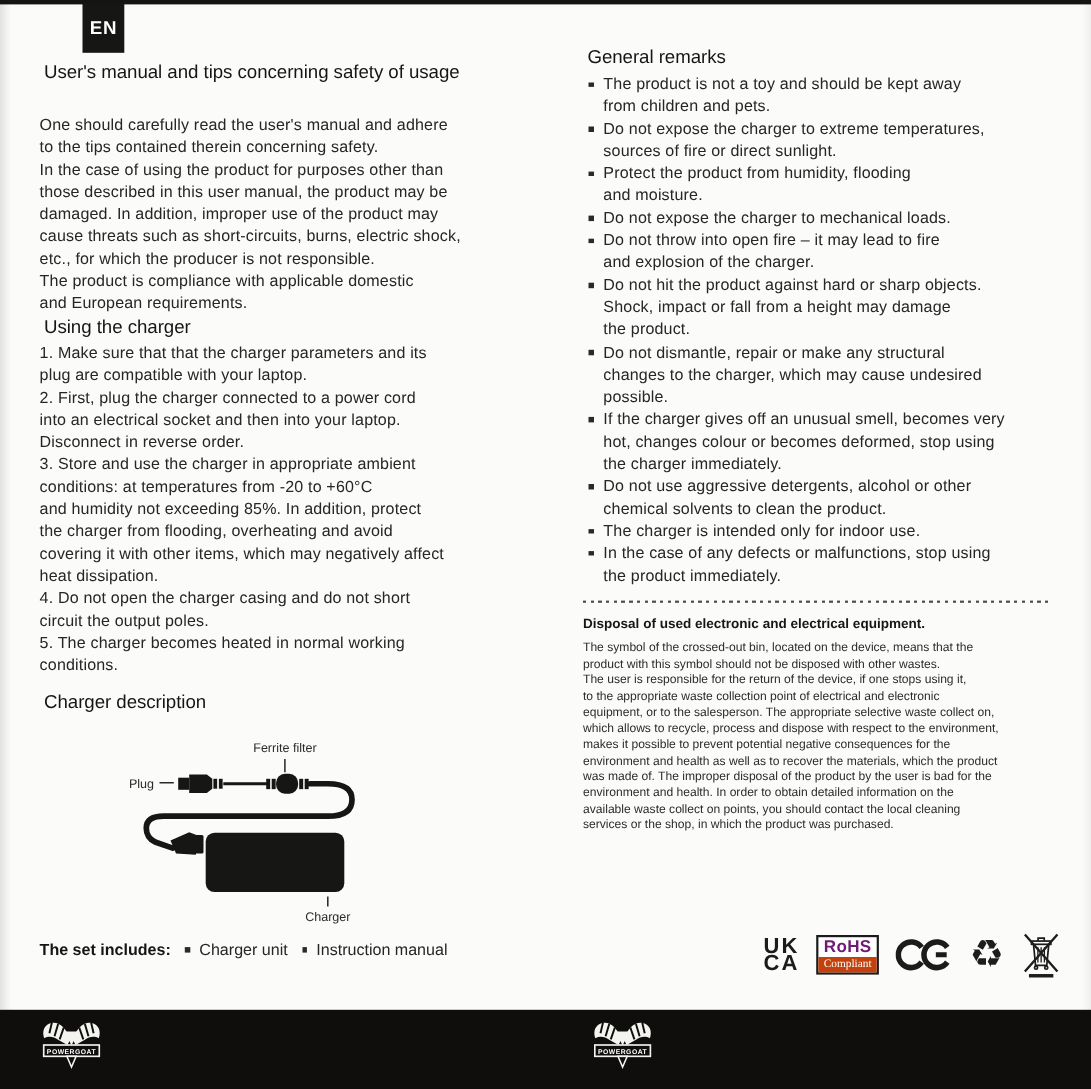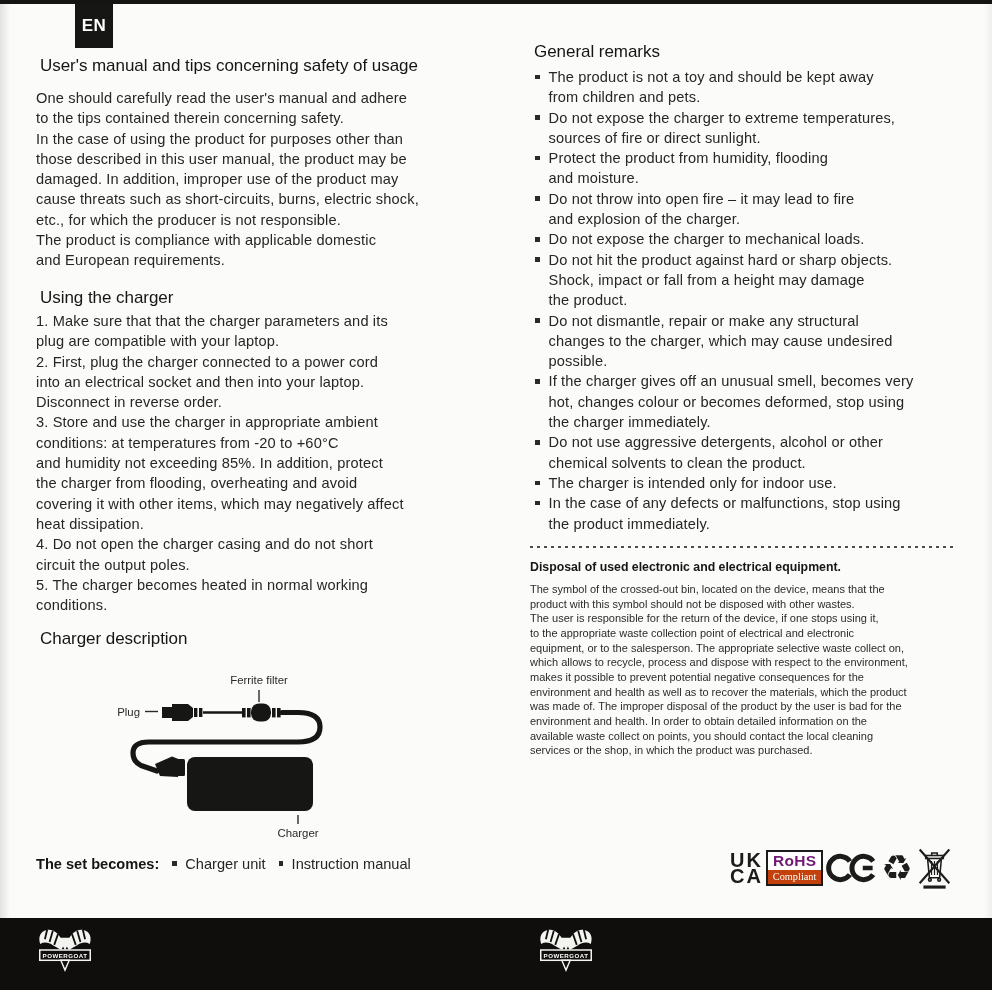--- a/index.html
+++ b/index.html
@@ -51,22 +51,22 @@
   }
   .set-includes{display:flex;align-items:baseline;gap:13px;font-size:14.6px;color:#262626;}
   .si-label{font-weight:700;color:#151515;}
   .si-item{position:relative;padding-left:13px;}
   .si-item::before{
     content:"";position:absolute;left:0;top:5px;width:4.6px;height:4.6px;background:#2a2a2a;
   }
   .diagram{position:absolute;left:36px;top:660px;}
   .diagram text{font-family:"Liberation Sans","DejaVu Sans",sans-serif;font-size:11.4px;fill:#2a2a2a;}
   .marks-row{
-    position:absolute;left:730px;top:842px;height:52px;
-    display:flex;align-items:center;gap:3px;
+    position:absolute;left:694px;top:842px;height:52px;
+    display:flex;align-items:center;gap:15px;
   }
   .ukca{display:flex;flex-direction:column;font-weight:700;font-size:20px;line-height:16.5px;letter-spacing:2px;color:#1b1b1b;}
   .rohs{border:2.4px solid #1b1b1b;text-align:center;background:#fff;}
   .rohs-top{display:block;font-size:15.5px;font-weight:700;padding:0 5px;color:#701a75;letter-spacing:.3px;}
   .rohs-bottom{display:block;background:#c2410c;color:#fdfdfd;font-size:10.3px;padding:1px 4px 2px;font-family:Liberation Serif, serif;}
   .recycle{font-size:35px;line-height:1;color:#1d1d1c;font-family:"DejaVu Sans",sans-serif;}
   .footer-bar{position:absolute;left:0;top:918px;width:992px;height:72px;background:#0f0e0d;}
   .goat{position:absolute;top:7px;}
   .goat-1{left:36px;}
   .goat-2{left:537px;}
@@ -75,21 +75,21 @@
 </head>
 <body>
 
 <div class="page">
   <div class="top-strip"></div>
   <div class="en-badge">
     <span>EN</span>
   </div>
 
   <h2 class="h abs lc" style="top:52px">User's manual and tips concerning safety of usage</h2>
-  <div class="body abs lc" style="top:88px">One should carefully read the user's manual and adhere
+  <div class="body abs lc" style="top:104px">One should carefully read the user's manual and adhere
 to the tips contained therein concerning safety.
 In the case of using the product for purposes other than
 those described in this user manual, the product may be
 damaged. In addition, improper use of the product may
 cause threats such as short-circuits, burns, electric shock,
 etc., for which the producer is not responsible.
 The product is compliance with applicable domestic
 and European requirements.</div>
 
   <h2 class="h abs lc" style="top:284px">Using the charger</h2>
@@ -141,36 +141,36 @@
       <polygon points="119,104 136,96.5 145,100 142,117 124,116"></polygon>
       <rect x="140" y="99" width="9" height="17" rx="1.5"></rect>
     </g>
 
     <rect x="151" y="97" width="126" height="54" rx="8" fill="#161615"></rect>
     <line x1="262" y1="155" x2="262" y2="164" stroke="#2a2a2a" stroke-width="1.4"></line>
     <text x="262" y="177" text-anchor="middle">Charger</text>
   </svg>
 
   <div class="set-includes abs lc" style="top:856px">
-    <span class="si-label">The set becomes:</span>
+    <span class="si-label">The set includes:</span>
     <span class="si-item">Charger unit</span>
     <span class="si-item">Instruction manual</span>
   </div>
 
   <h2 class="h abs rc" style="top:38px">General remarks</h2>
   <ul class="remarks abs rc" style="top:63px">
     <li>The product is not a toy and should be kept away
 from children and pets.</li>
     <li>Do not expose the charger to extreme temperatures,
 sources of fire or direct sunlight.</li>
     <li>Protect the product from humidity, flooding
 and moisture.</li>
+    <li>Do not expose the charger to mechanical loads.</li>
     <li>Do not throw into open fire – it may lead to fire
 and explosion of the charger.</li>
-    <li>Do not expose the charger to mechanical loads.</li>
     <li>Do not hit the product against hard or sharp objects.
 Shock, impact or fall from a height may damage
 the product.</li>
     <li>Do not dismantle, repair or make any structural
 changes to the charger, which may cause undesired
 possible.</li>
     <li>If the charger gives off an unusual smell, becomes very
 hot, changes colour or becomes deformed, stop using
 the charger immediately.</li>
     <li>Do not use aggressive detergents, alcohol or other

